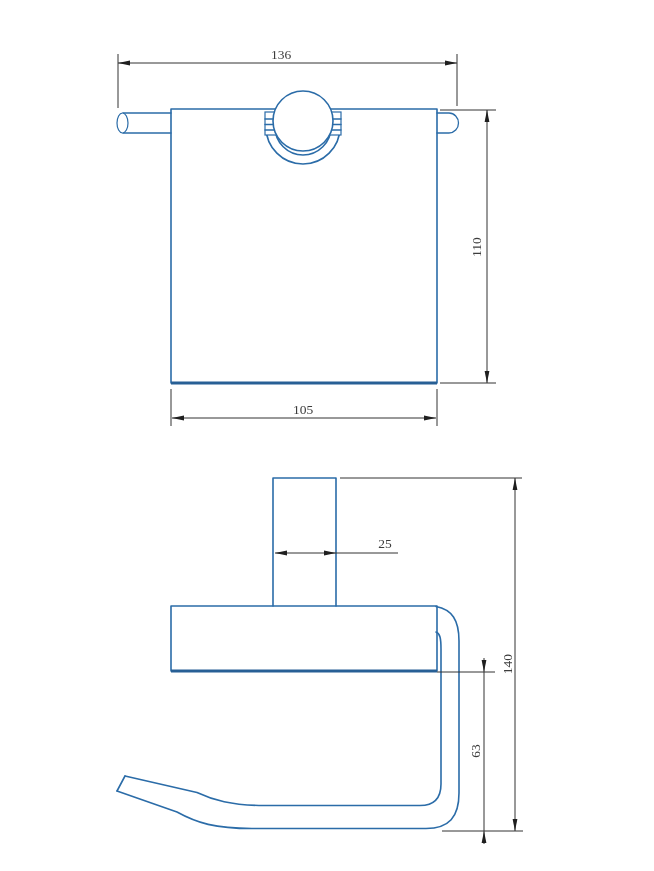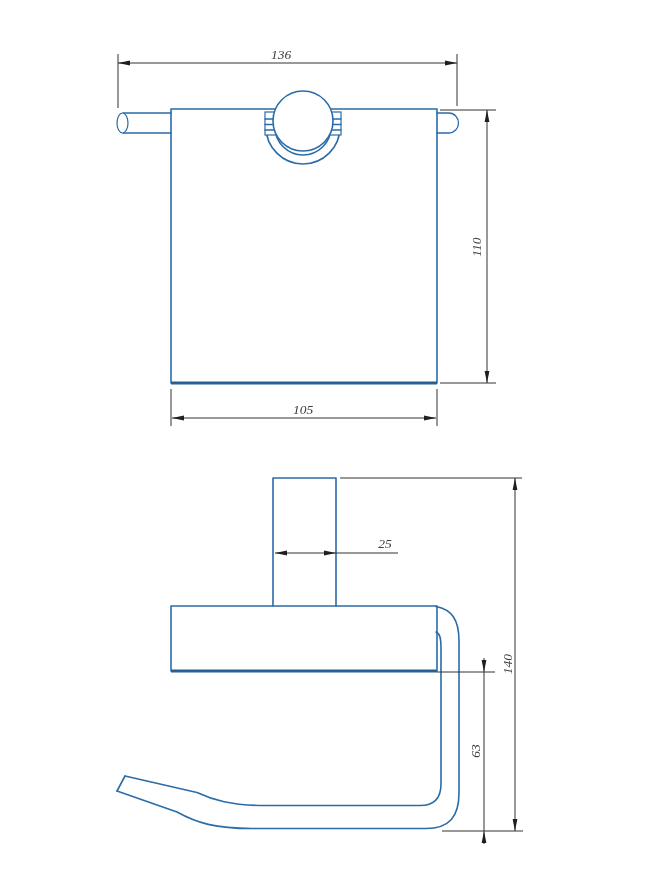--- a/index.html
+++ b/index.html
@@ -1,16 +1,16 @@
 <!DOCTYPE html>
 <html><head>
 <meta charset="utf-8">
 <style>
   html,body{margin:0;padding:0;background:#ffffff;}
-  .stage{position:relative;width:654px;height:871px;background:#ffffff;overflow:hidden;font-style:italic;}
+  .stage{position:relative;width:654px;height:871px;background:#ffffff;overflow:hidden;}
   
   .part{stroke:#2b6ca8;stroke-width:1.6;fill:none;stroke-linecap:round;stroke-linejoin:round;}
   .part-thin{stroke:#2b6ca8;stroke-width:1.3;fill:none;stroke-linecap:round;}
   .part-heavy{stroke:#275f95;stroke-width:2.8;fill:none;stroke-linecap:butt;}
   .part-fill{fill:#ffffff;stroke:#2b6ca8;stroke-width:1.6;}
   .part-fill-thin{fill:#ffffff;stroke:#2b6ca8;stroke-width:1.2;}
   
   .dim{stroke:#333333;stroke-width:1;fill:none;stroke-linecap:butt;}
   .arrow{fill:#1f1f1f;stroke:none;}
   .dimtext{font-family:"Liberation Serif",serif;font-size:13.5px;fill:#3c3c3c;text-anchor:middle;}

